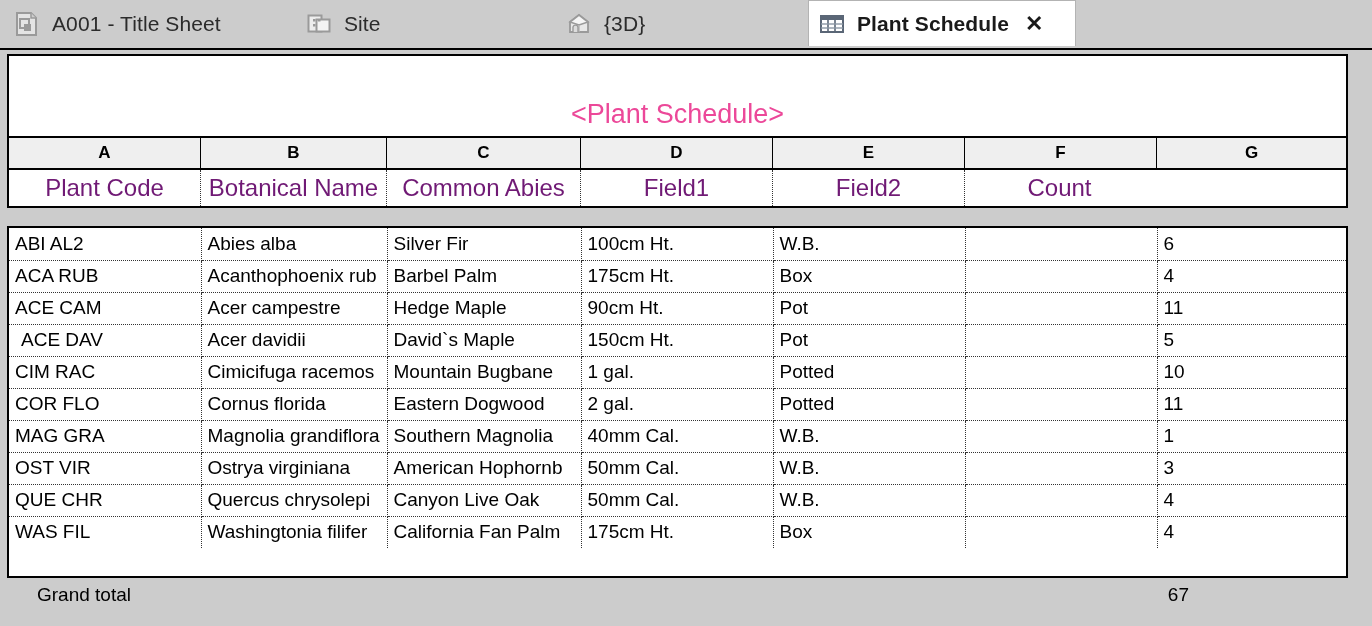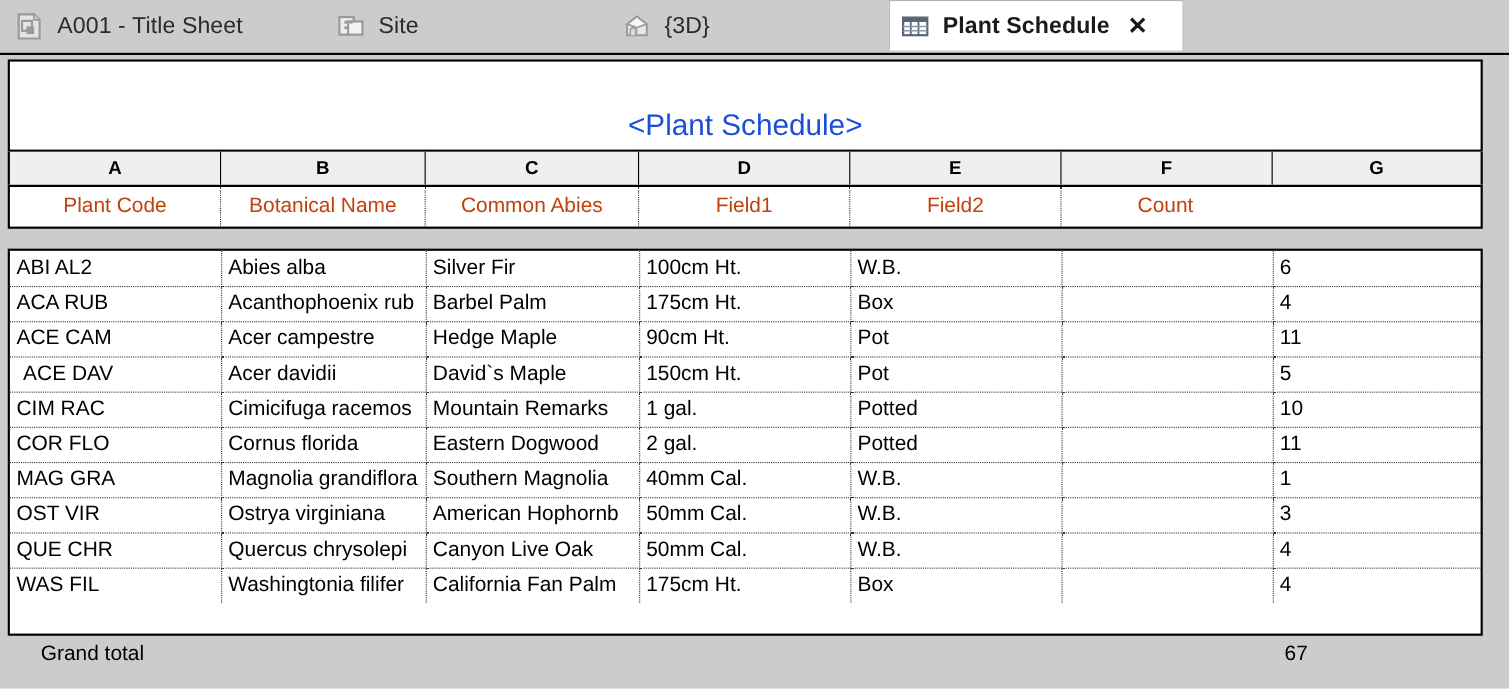--- a/index.html
+++ b/index.html
@@ -90,21 +90,21 @@
     height: 84px;
     background: #ffffff;
     border: 2px solid #000000;
     box-sizing: border-box;
     display: flex;
     align-items: center;
     justify-content: center;
   }
   #schedule-title {
     font-size: 27px;
-    color: #1d4ed8;
+    color: #ec4899;
     white-space: nowrap;
     margin-top: 36px;
   }
 
   
   #column-letter-row {
     position: absolute;
     left: 7px; top: 88px;
     width: 1341px;
     height: 30px;
@@ -139,22 +139,22 @@
     border-left: 2px solid #000;
     border-right: 2px solid #000;
     display: flex;
   }
   #field-header-row .fieldcell {
     box-sizing: border-box;
     border-right: 1px dotted #333;
     display: flex;
     align-items: center;
     justify-content: center;
-    font-size: 19px;
-    color: #c2410c;
+    font-size: 24px;
+    color: #701a75;
     overflow: hidden;
     white-space: nowrap;
   }
   #field-header-row .fieldcell:last-child { border-right: none; }
 
   
   #data-table-wrap {
     position: absolute;
     left: 7px; top: 176px;
     width: 1341px;
@@ -322,21 +322,21 @@
             <td style="width: 186px;">Acer davidii</td>
             <td style="width: 194px;">David`s Maple</td>
             <td style="width: 192px;">150cm Ht.</td>
             <td style="width: 192px;">Pot</td>
             <td style="width: 192px;"></td>
             <td style="width: 189px;">5</td>
           </tr>
           <tr>
             <td style="width: 192px;">CIM RAC</td>
             <td style="width: 186px;">Cimicifuga racemos</td>
-            <td style="width: 194px;">Mountain Remarks</td>
+            <td style="width: 194px;">Mountain Bugbane</td>
             <td style="width: 192px;">1 gal.</td>
             <td style="width: 192px;">Potted</td>
             <td style="width: 192px;"></td>
             <td style="width: 189px;">10</td>
           </tr>
           <tr>
             <td style="width: 192px;">COR FLO</td>
             <td style="width: 186px;">Cornus florida</td>
             <td style="width: 194px;">Eastern Dogwood</td>
             <td style="width: 192px;">2 gal.</td>

